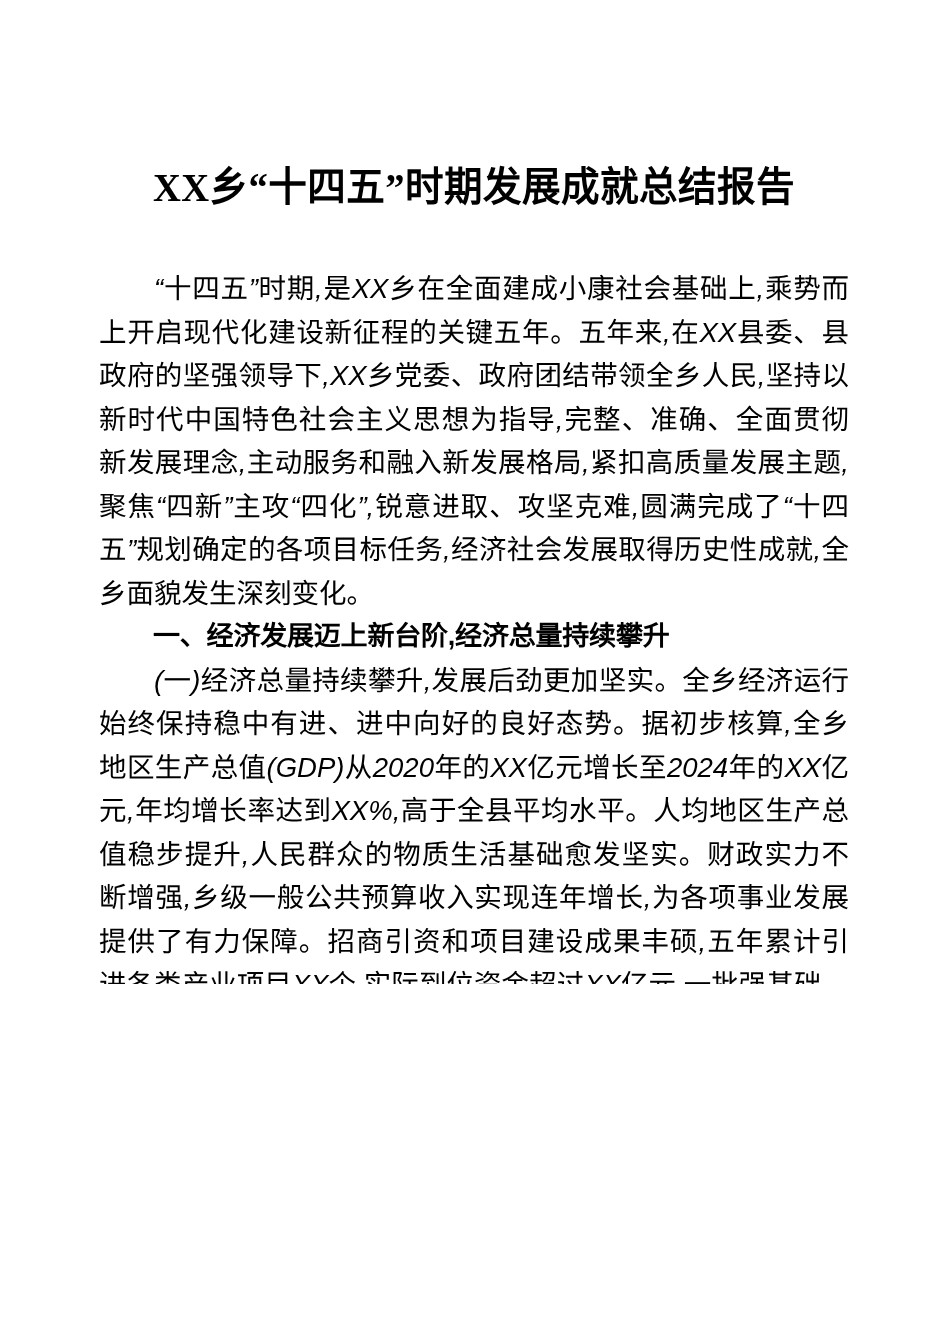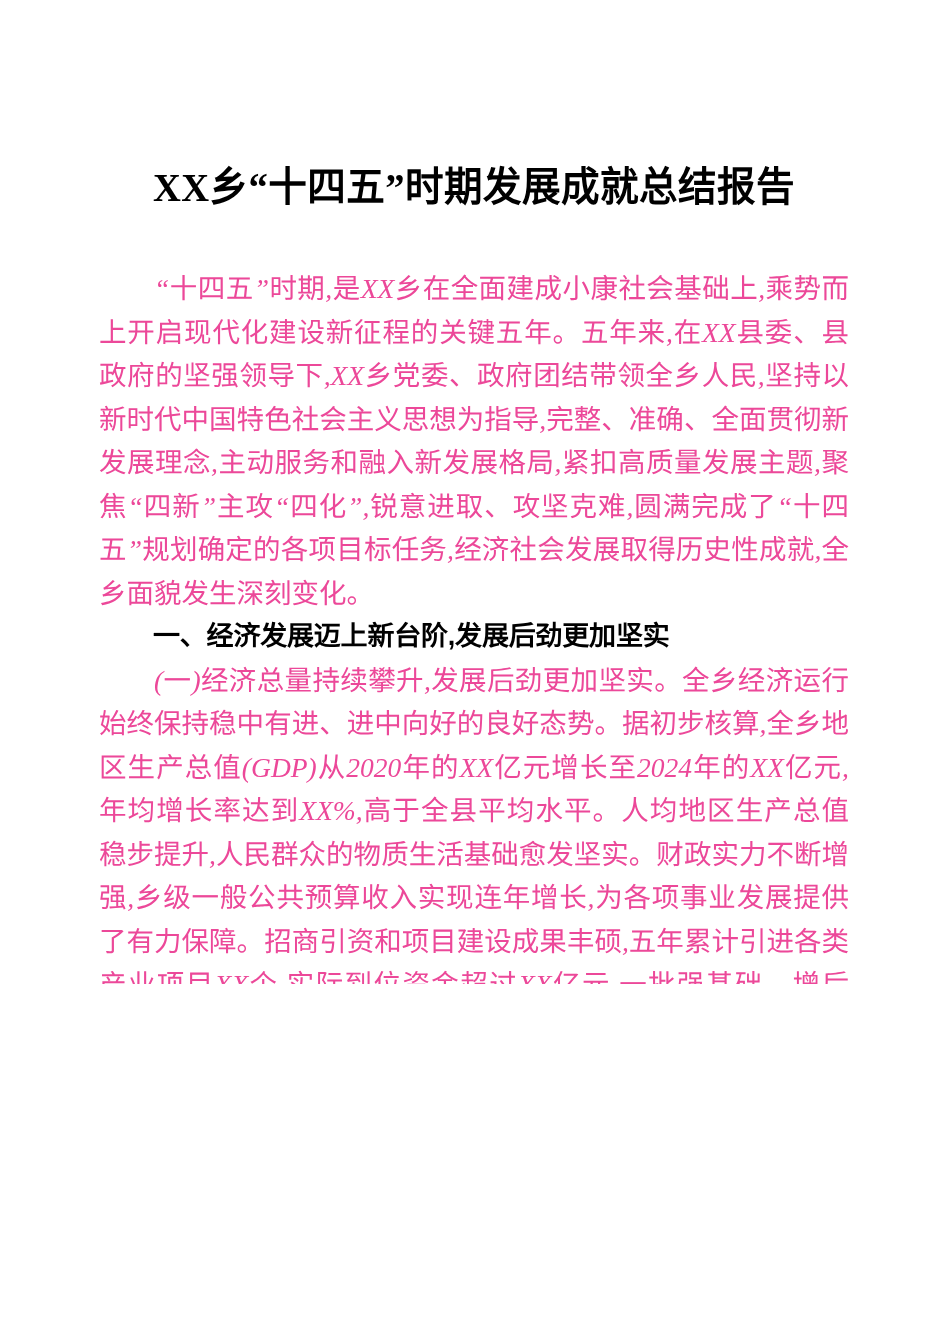--- a/index.html
+++ b/index.html
@@ -45,24 +45,24 @@
 
   
   .title-gap {
     height: 53px;
   }
 
   
   .para {
     margin: 0;
     padding: 0;
-    font-family: Liberation Serif, serif;
+    font-family: Liberation Sans, sans-serif;
     font-size: 27.5px;
     line-height: 43.5px;
-    color: #ec4899;
+    color: #000000;
     text-align: justify;
     text-justify: inter-character;
     text-indent: 2em;
     font-style: italic;
     font-synthesis: none;
   }
 
   
   .para, .section-sub {
     -webkit-font-smoothing: antialiased;
@@ -91,19 +91,19 @@
 
 <div class="page">
   <div class="content">
 
     <h1 class="doc-title">XX乡“十四五”时期发展成就总结报告</h1>
 
     <div class="title-gap"></div>
 
     <p class="para">“十四五”时期,是XX乡在全面建成小康社会基础上,乘势而上开启现代化建设新征程的关键五年。五年来,在XX县委、县政府的坚强领导下,XX乡党委、政府团结带领全乡人民,坚持以新时代中国特色社会主义思想为指导,完整、准确、全面贯彻新发展理念,主动服务和融入新发展格局,紧扣高质量发展主题,聚焦“四新”主攻“四化”,锐意进取、攻坚克难,圆满完成了“十四五”规划确定的各项目标任务,经济社会发展取得历史性成就,全乡面貌发生深刻变化。</p>
 
-    <h2 class="section-heading">一、经济发展迈上新台阶,发展后劲更加坚实</h2>
+    <h2 class="section-heading">一、经济发展迈上新台阶,经济总量持续攀升</h2>
 
 
     <p class="para tight">(一)经济总量持续攀升,发展后劲更加坚实。全乡经济运行始终保持稳中有进、进中向好的良好态势。据初步核算,全乡地区生产总值(GDP)从2020年的XX亿元增长至2024年的XX亿元,年均增长率达到XX%,高于全县平均水平。人均地区生产总值稳步提升,人民群众的物质生活基础愈发坚实。财政实力不断增强,乡级一般公共预算收入实现连年增长,为各项事业发展提供了有力保障。招商引资和项目建设成果丰硕,五年累计引进各类产业项目XX个,实际到位资金超过XX亿元,一批强基础、增后劲、</p>
 
   </div>
 </div>
 
 </body></html>

